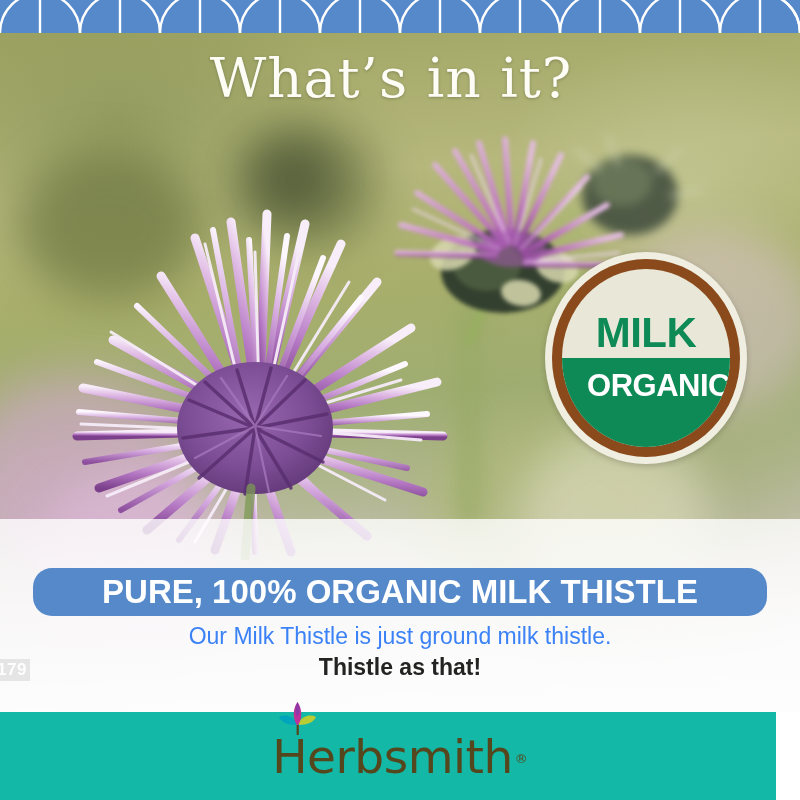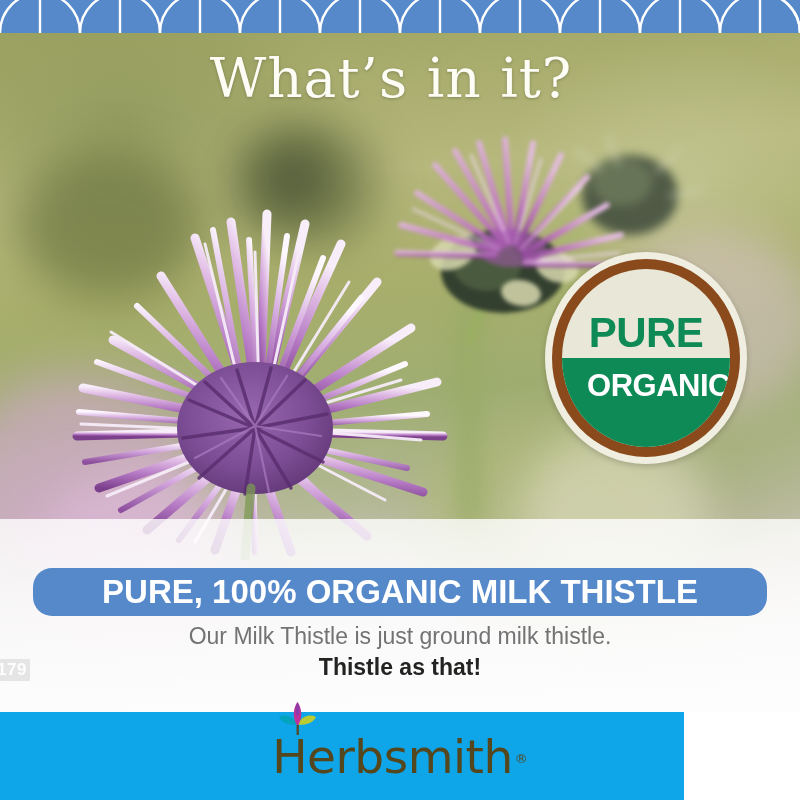--- a/index.html
+++ b/index.html
@@ -173,21 +173,21 @@
 
   
   .subcopy {
     position: absolute;
     left: 0; top: 622px; width: 800px;
     text-align: center;
   }
   .subcopy .line1 {
     font-family: "Liberation Sans", sans-serif;
     font-size: 23px;
-    color: #737373;
+    color: #3b82f6;
     line-height: 1.3;
   }
   .subcopy .line2 {
     font-family: "Liberation Sans", sans-serif;
     font-size: 23px;
     font-weight: bold;
     color: #232322;
     line-height: 1.35;
   }
 
@@ -200,22 +200,22 @@
     font-weight: bold;
     color: rgba(255,255,255,0.95);
     background: rgba(190,190,190,0.35);
     padding: 1px 3px;
     letter-spacing: 0.5px;
   }
 
   
   .footer {
     position: absolute;
-    left: 0; top: 712px; width: 684px; height: 88px;
-    background: #0ea5e9;
+    left: 0; top: 712px; width: 776px; height: 88px;
+    background: #14b8a6;
   }
   .logo {
     position: absolute;
     left: 0; top: 0; width: 800px; height: 88px;
     display: flex;
     align-items: center;
     justify-content: center;
   }
   .logo-wrap {
     position: relative;
@@ -485,21 +485,21 @@
     </svg>
   </div>
 
   <div class="title">What’s in it?</div>
 
   <div class="seal">
     <div class="seal-outer"></div>
     <div class="seal-ring"></div>
     <div class="seal-inner">
       <div class="seal-greenhalf"></div>
-      <div class="seal-usda">PURE</div>
+      <div class="seal-usda">MILK</div>
       <div class="seal-organic">ORGANIC</div>
     </div>
   </div>
 
   <div class="callout">
     <span>PURE, 100% ORGANIC MILK THISTLE</span>
   </div>
 
   <div class="subcopy">
     <div class="line1">Our Milk Thistle is just ground milk thistle.</div>

